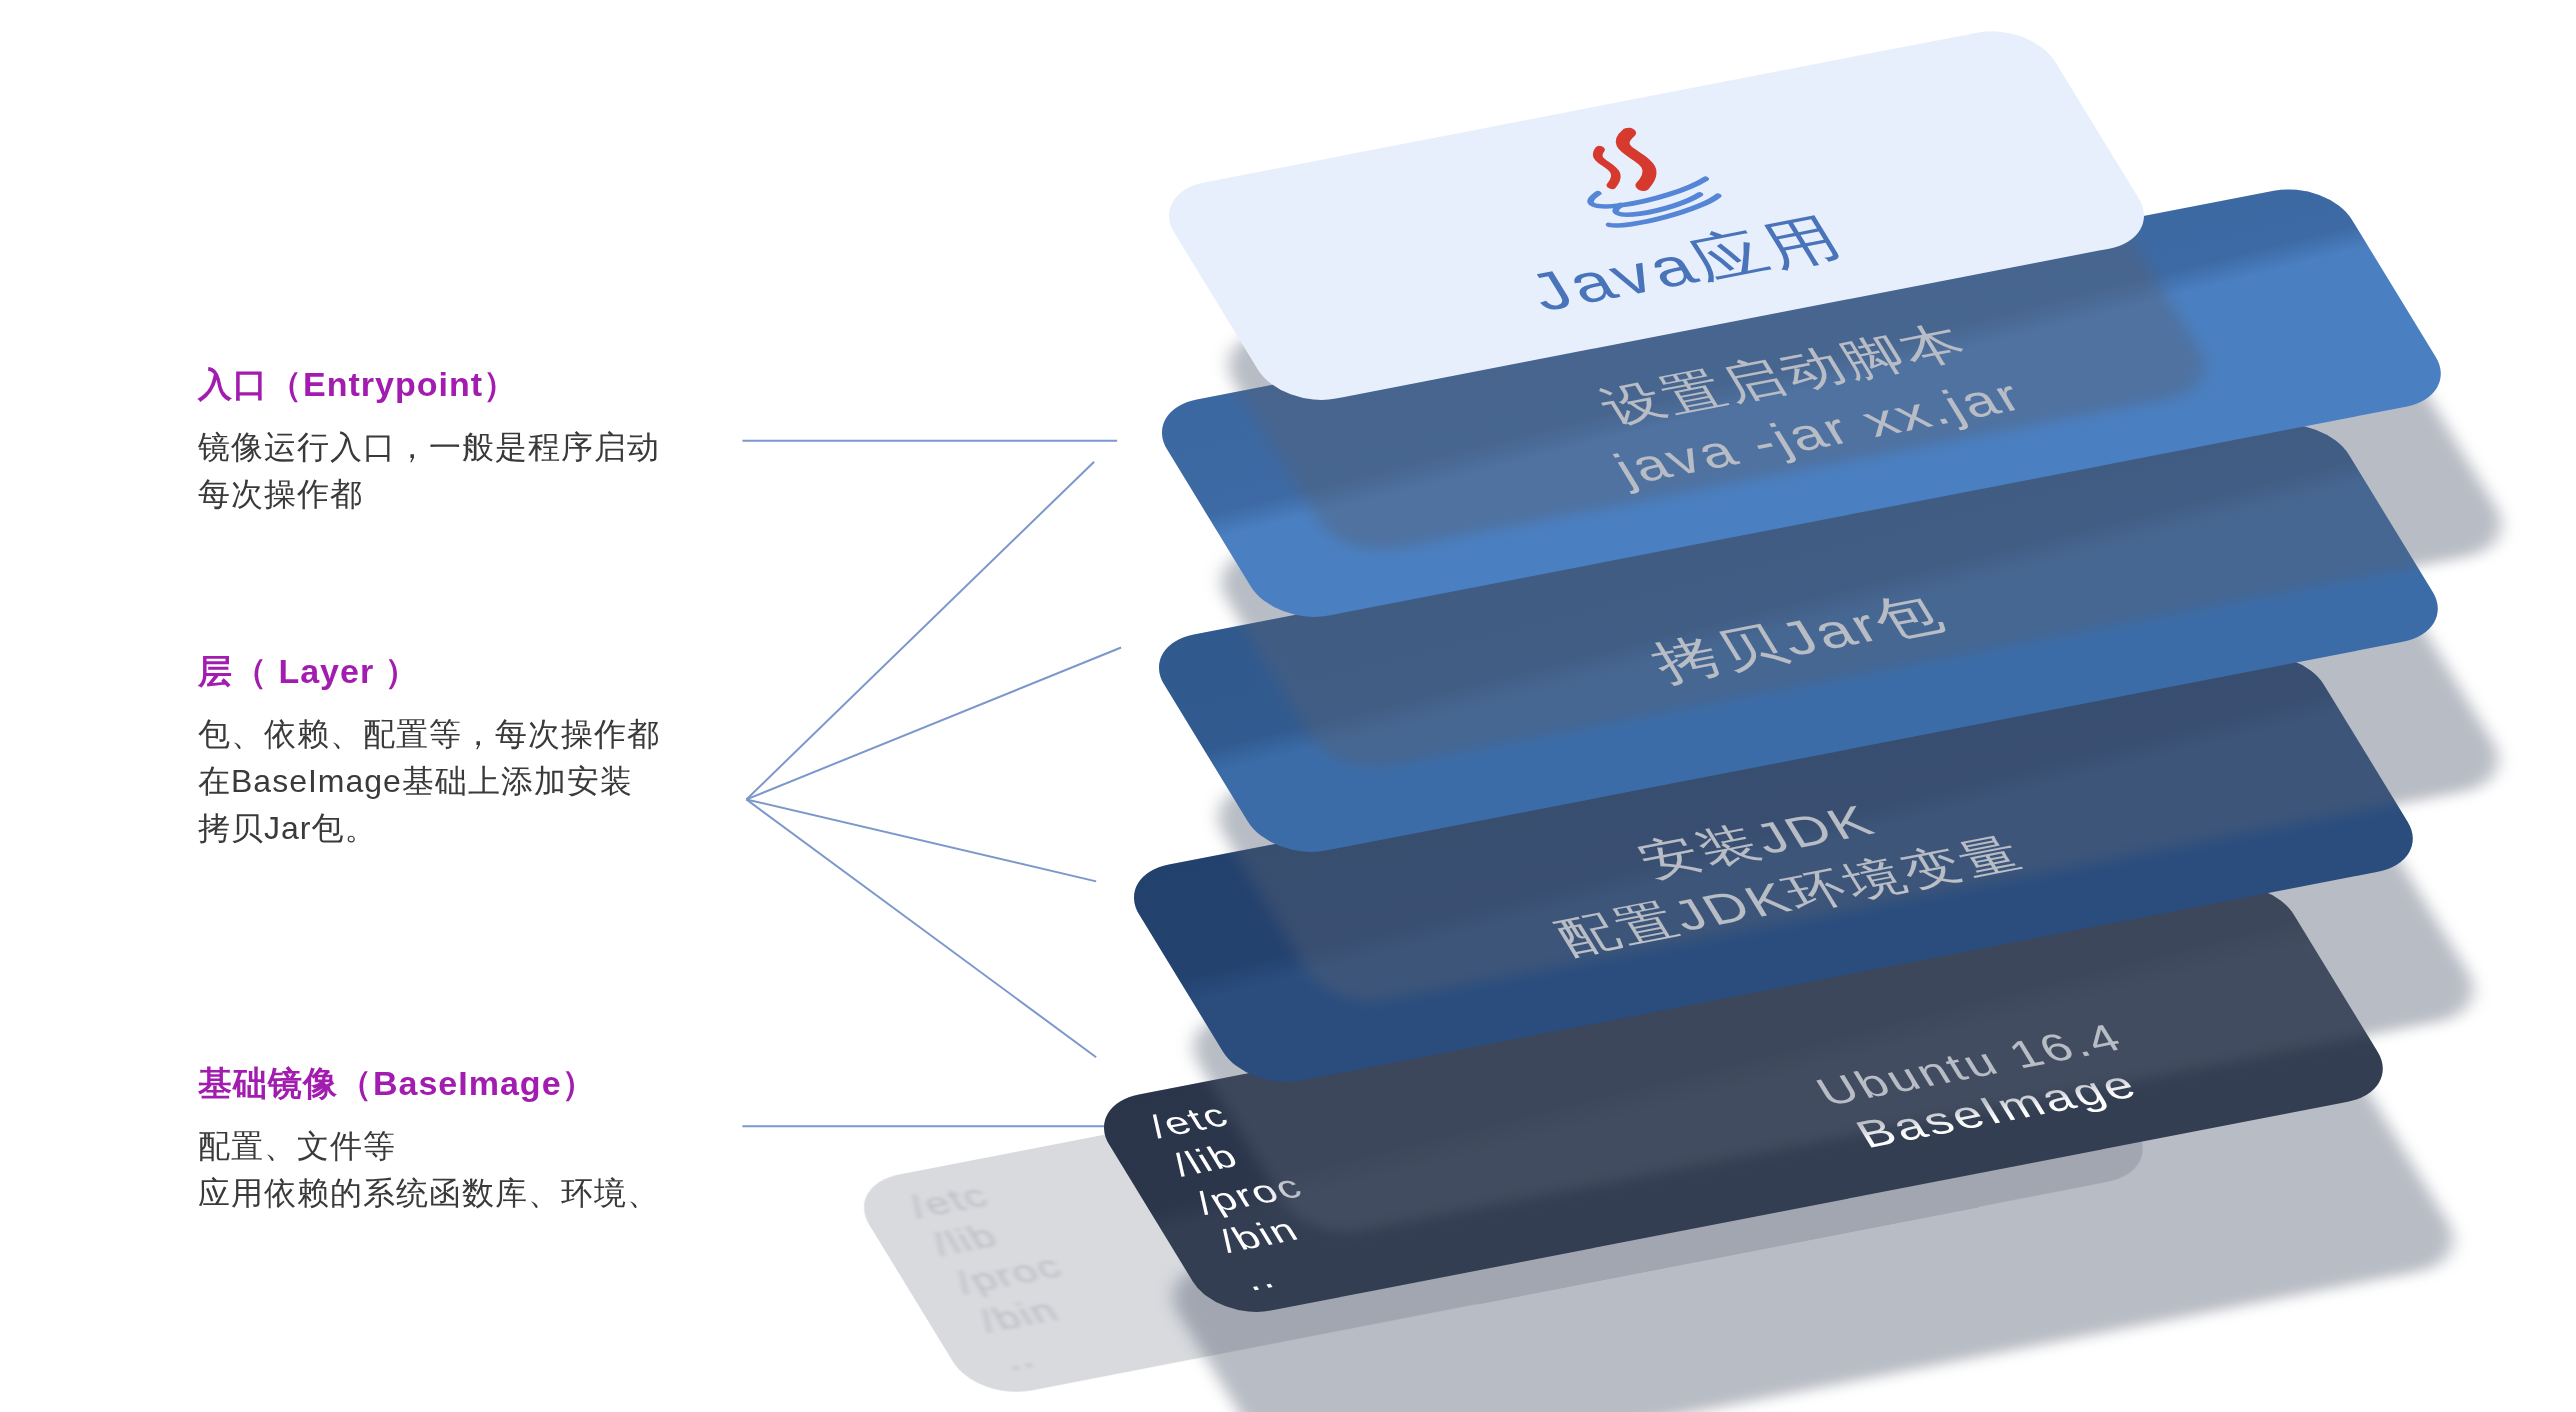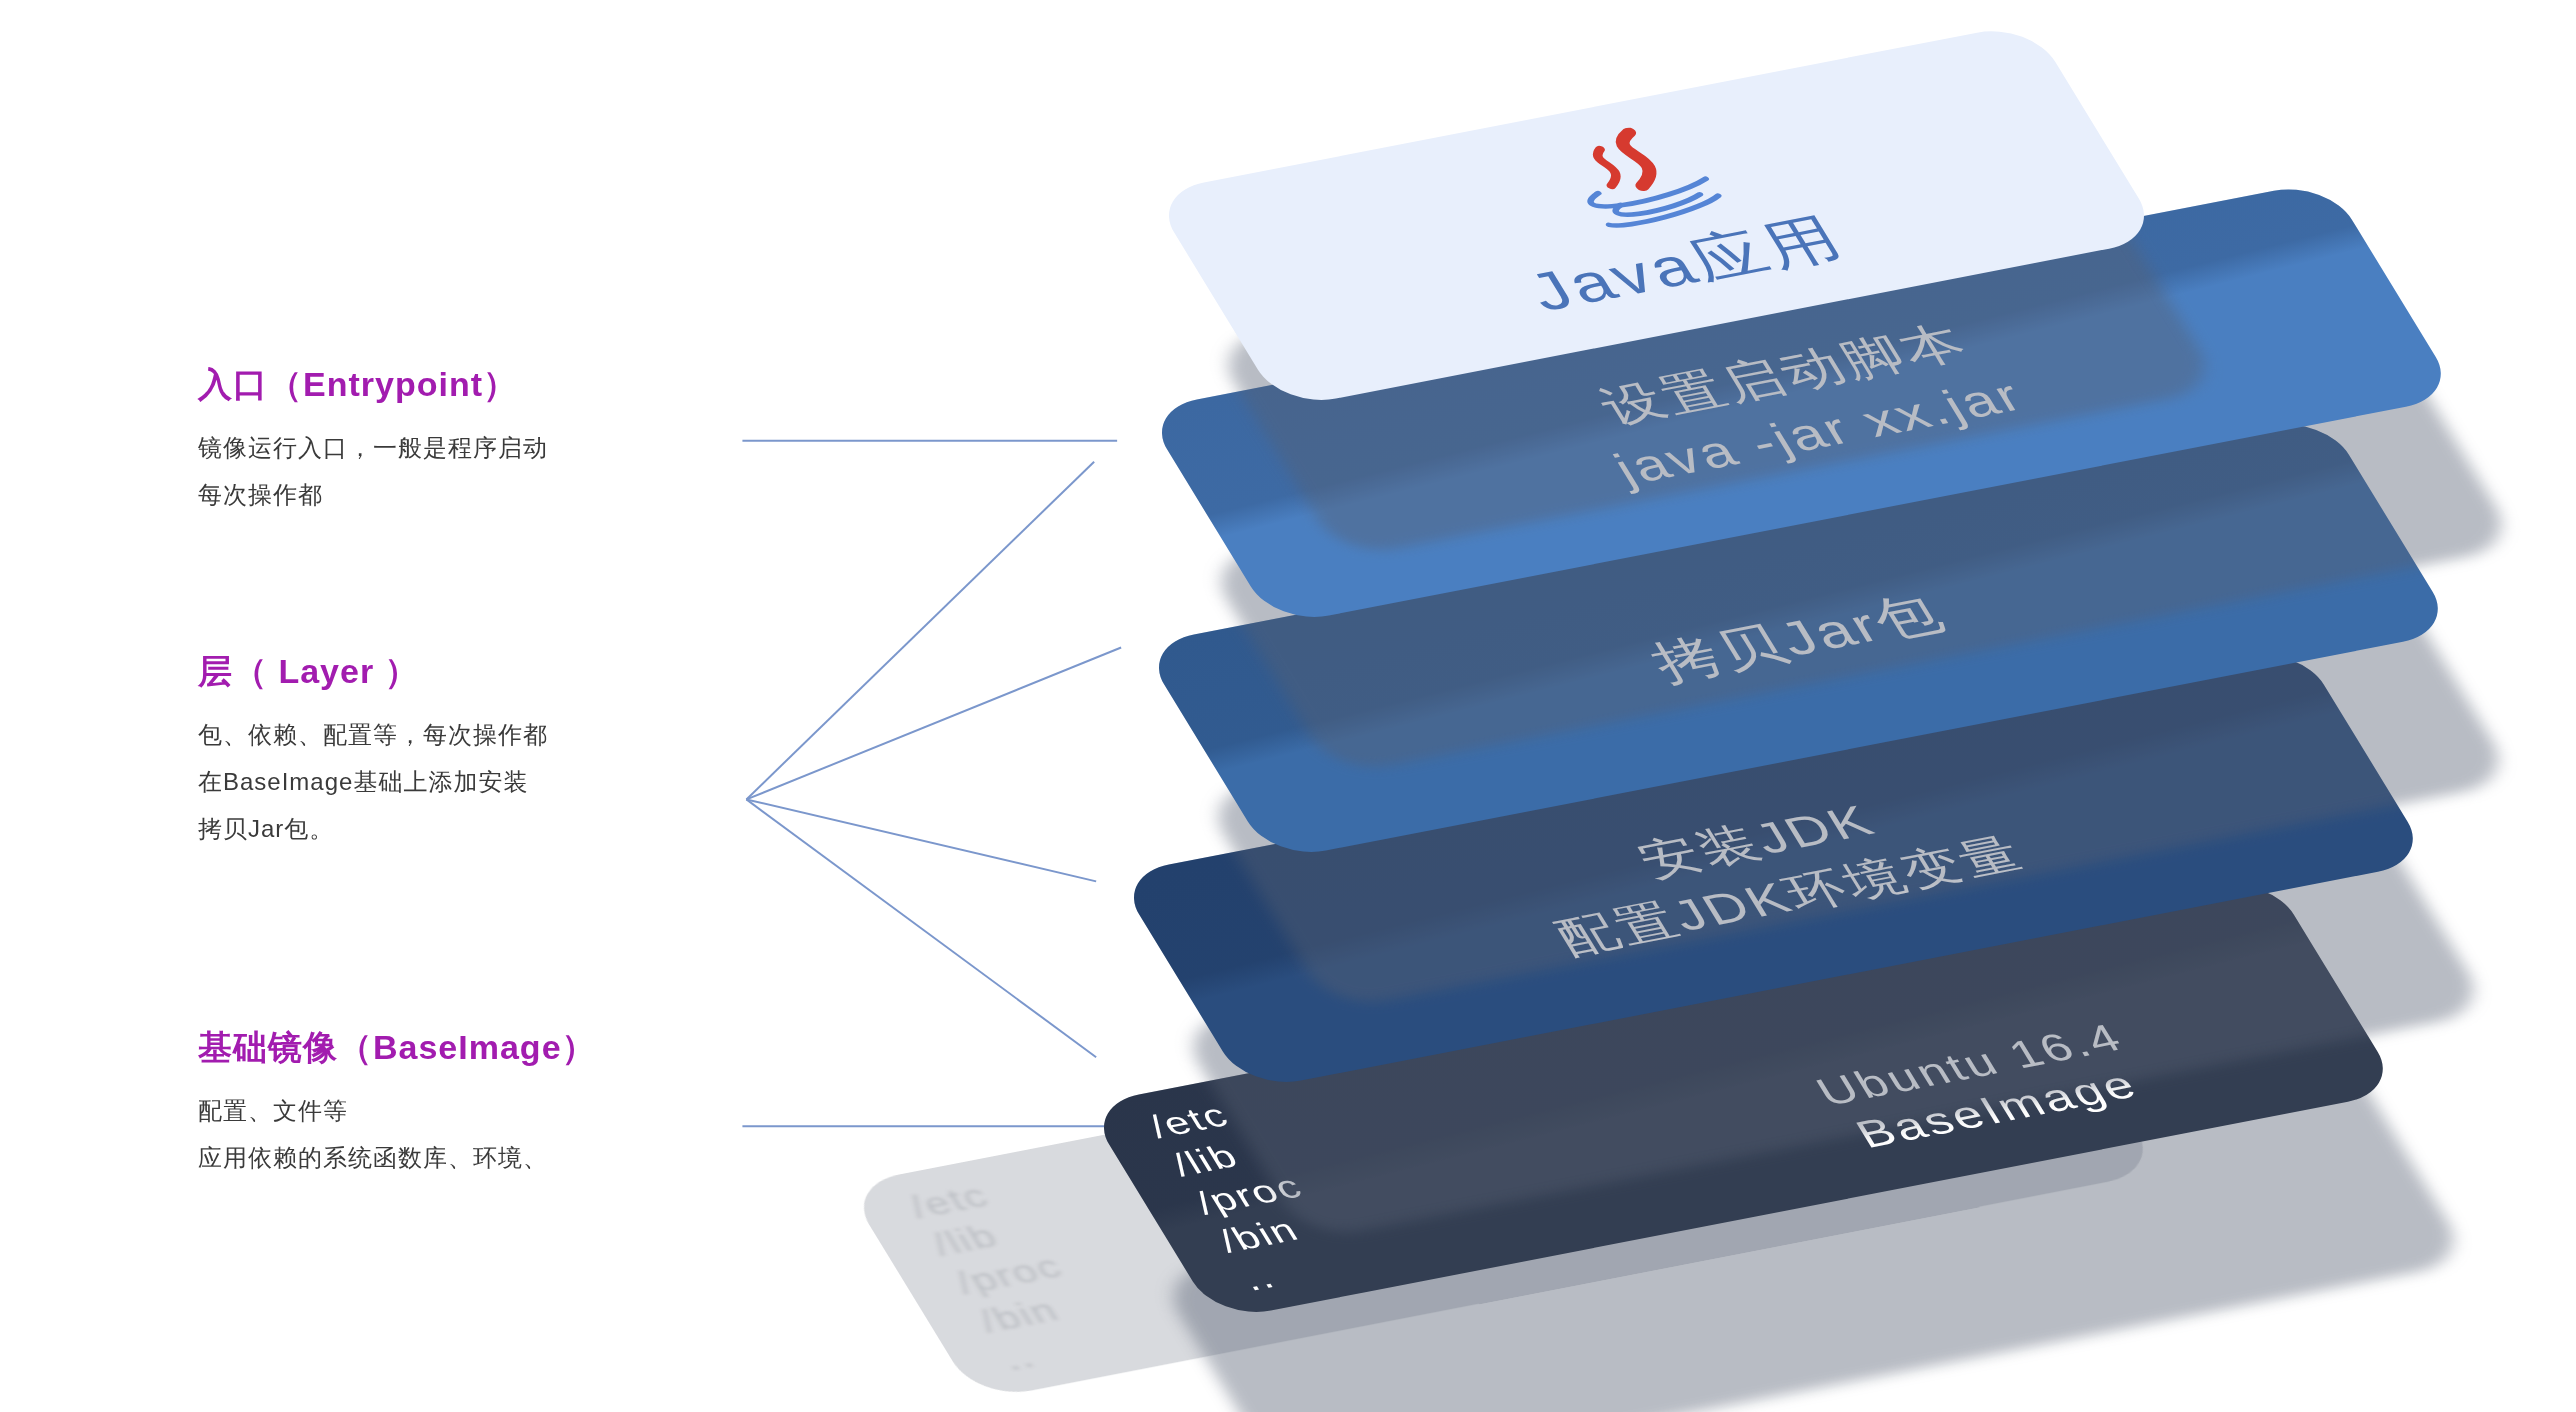--- a/index.html
+++ b/index.html
@@ -7,24 +7,24 @@
     position:relative;
     width:2576px;height:1413px;
     overflow:hidden;
     background:#ffffff;
     font-family:"Liberation Sans","DejaVu Sans",sans-serif;
   }
 
   
   .annotation{position:absolute;left:198px;color:#333;}
   .annotation .ttl{font-size:34px;font-weight:bold;color:#a21caf;letter-spacing:1px;margin-bottom:16px;}
-  .annotation .bl{font-size:24px;line-height:47px;color:#3a3a3a;letter-spacing:1px;}
+  .annotation .bl{font-size:32px;line-height:47px;color:#3a3a3a;letter-spacing:1px;}
   #ann-entrypoint{top:362px;}
   #ann-layer{top:649px;}
-  #ann-baseimage{top:1025px;}
+  #ann-baseimage{top:1061px;}
 
   
   svg.connectors{position:absolute;left:0;top:0;z-index:1;}
 
   
   .card,.shadowcard,.reflection{
     position:absolute;
     width:1209px;height:300px;
     border-radius:55px;
     transform-origin:0 0;

